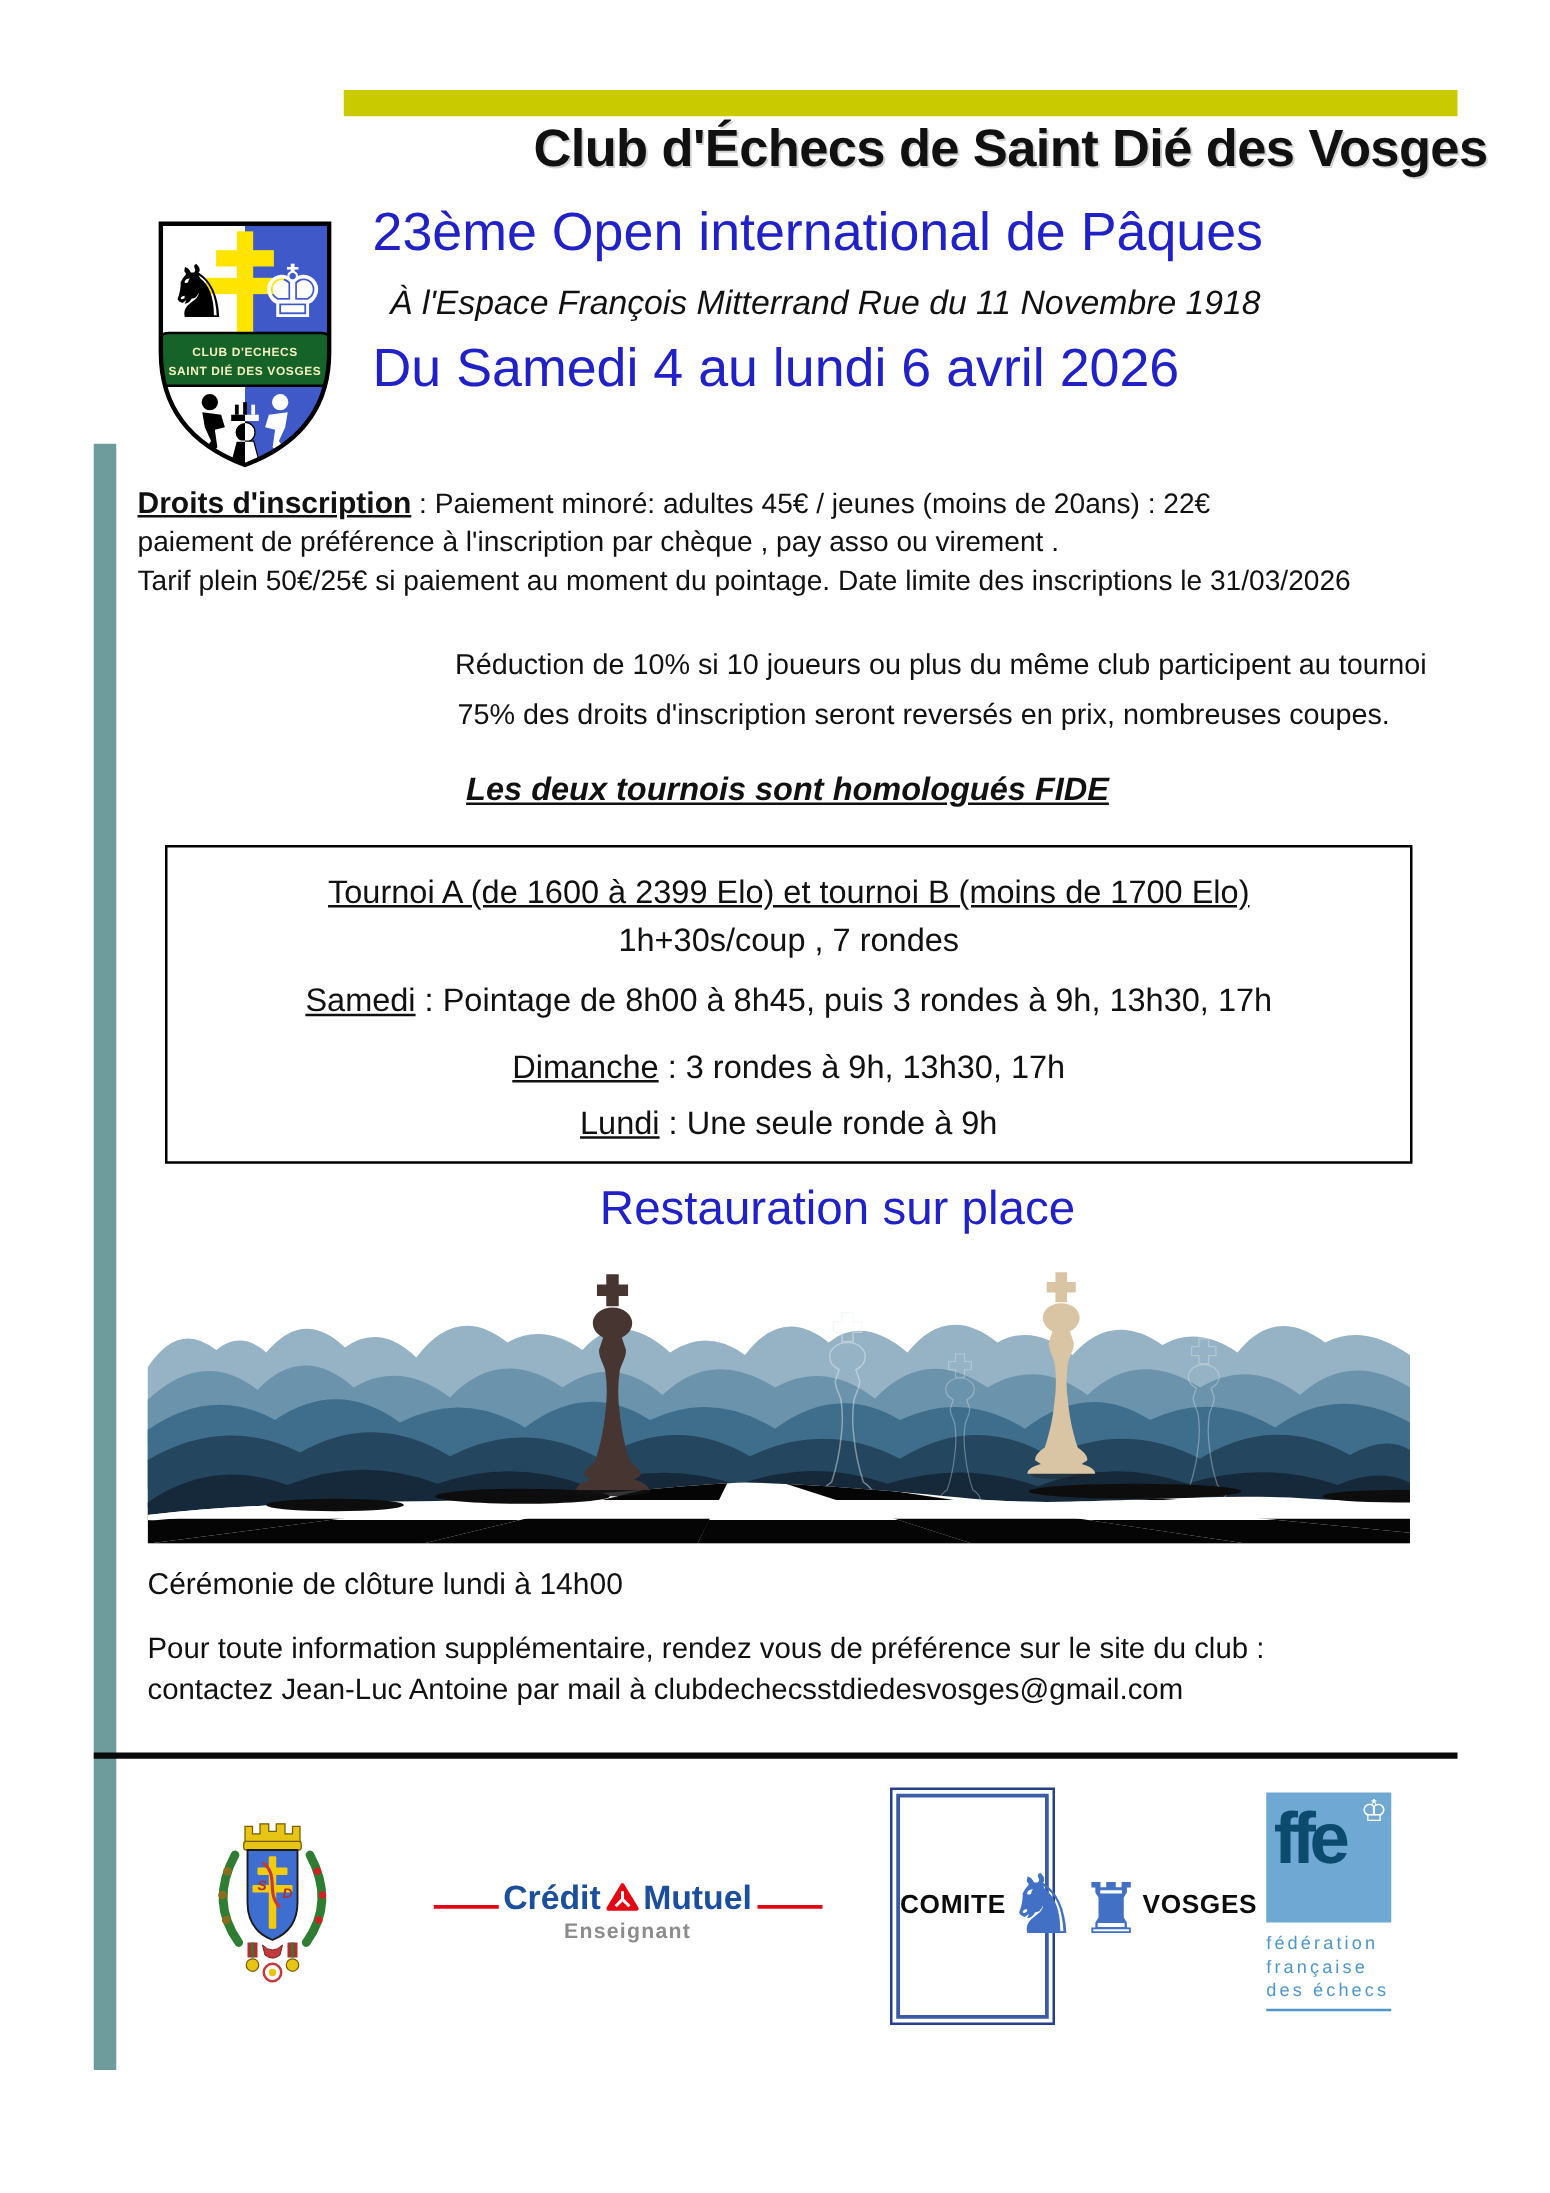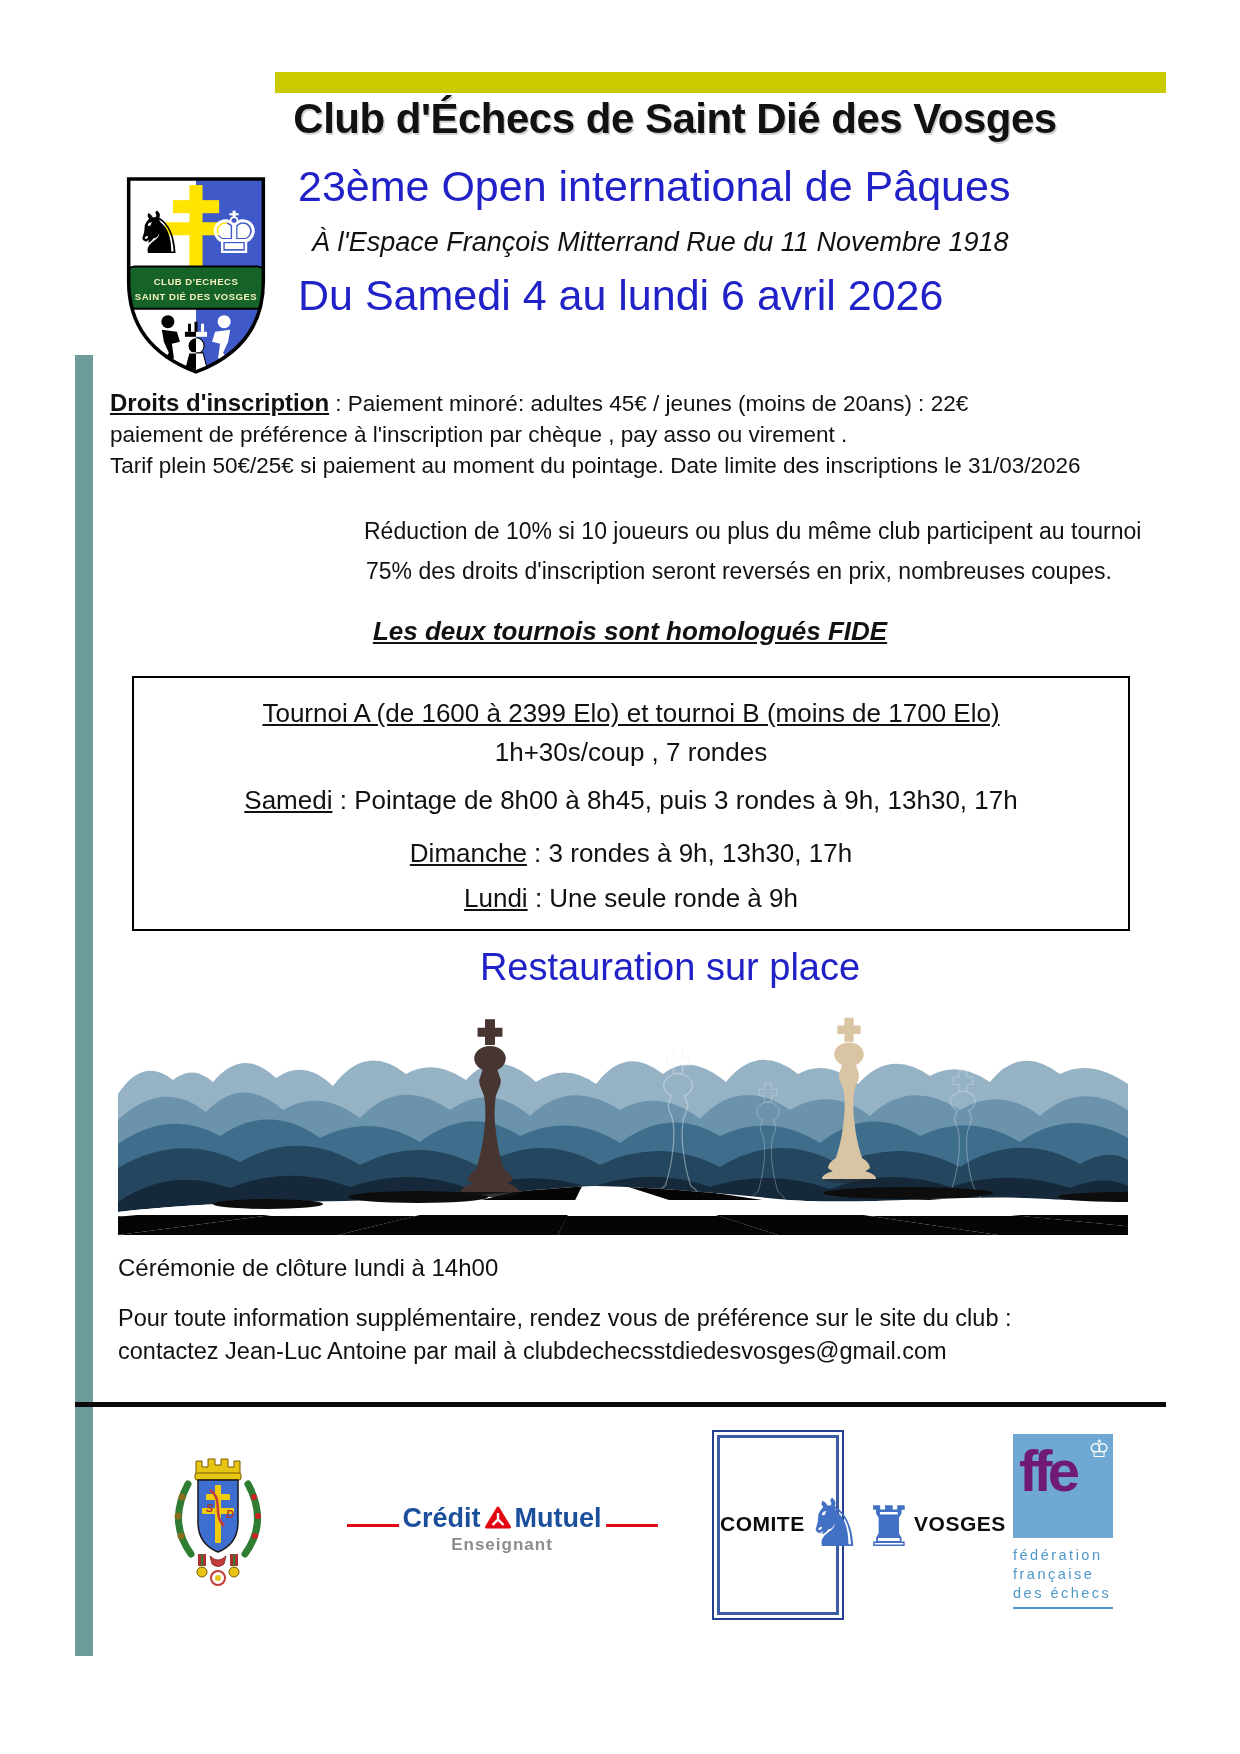--- a/index.html
+++ b/index.html
@@ -7,21 +7,21 @@
           font-family:"Liberation Sans",sans-serif;color:#111;}
   .abs{position:absolute;}
   .nowrap{white-space:nowrap;}
   .b{font-weight:bold;}
   .i{font-style:italic;}
   .u{text-decoration:underline;}
   .center{text-align:center;}
   .blue{color:#2021C6;}
 
   .top-bar{left:275px;top:72px;width:891px;height:21px;background:#CACA00;}
-  .club-title{left:160px;top:95px;width:1030px;font-size:42px;font-weight:bold;text-align:center;
+  .club-title{left:160px;top:95px;width:1030px;font-size:42px;font-weight:bold;text-align:right;
               letter-spacing:-0.5px;text-shadow:1.5px 1.5px 0 rgba(0,0,0,0.18);}
   .event-title{left:298px;top:162px;font-size:43px;}
   .venue{left:312px;top:227px;font-size:27px;font-style:italic;}
   .dates{left:298px;top:271px;font-size:43px;}
   .teal-bar{left:75px;top:355px;width:18px;height:1301px;background:#6E9B9B;}
 
   .para1{left:110px;top:387px;font-size:22.5px;line-height:31px;}
   .para1 .h{font-size:24px;}
   .reduction{left:364px;top:518px;font-size:23px;}
   .prizes{left:366px;top:558px;font-size:23px;}
@@ -52,21 +52,21 @@
           padding:3px;box-sizing:border-box;}
   .comite-inner{width:100%;height:100%;border:3px solid #3B5BA5;box-sizing:border-box;display:flex;
           flex-direction:row;align-items:center;justify-content:space-between;padding:10px 0 12px 0;}
   .comite-word{font-size:21px;font-weight:bold;color:#0c0c0c;letter-spacing:0.5px;}
   .comite-pieces{font-family:"DejaVu Sans",sans-serif;color:#4170C4;line-height:1;}
   .comite-pieces .kn{font-size:66px;}
   .comite-pieces .rk{font-size:56px;}
 
   .ffe{left:1013px;top:1434px;width:100px;}
   .ffe-square{position:relative;width:100px;height:104px;background:#6FA8D2;}
-  .ffe-acronym{position:absolute;left:6px;top:8px;font-size:58px;font-weight:bold;color:#701a75;
+  .ffe-acronym{position:absolute;left:6px;top:8px;font-size:58px;font-weight:bold;color:#0c4a6e;
                letter-spacing:-5px;line-height:1;}
   .ffe-king{position:absolute;right:3px;top:1px;font-size:24px;color:#fff;
             font-family:"DejaVu Sans",sans-serif;}
   .ffe-text{margin-top:8px;color:#4D96C8;font-size:14.5px;letter-spacing:2.5px;line-height:19px;
             border-bottom:2px solid #4D96C8;padding-bottom:4px;}
 </style>
 </head>
 <body>
 
 <div id="poster">

